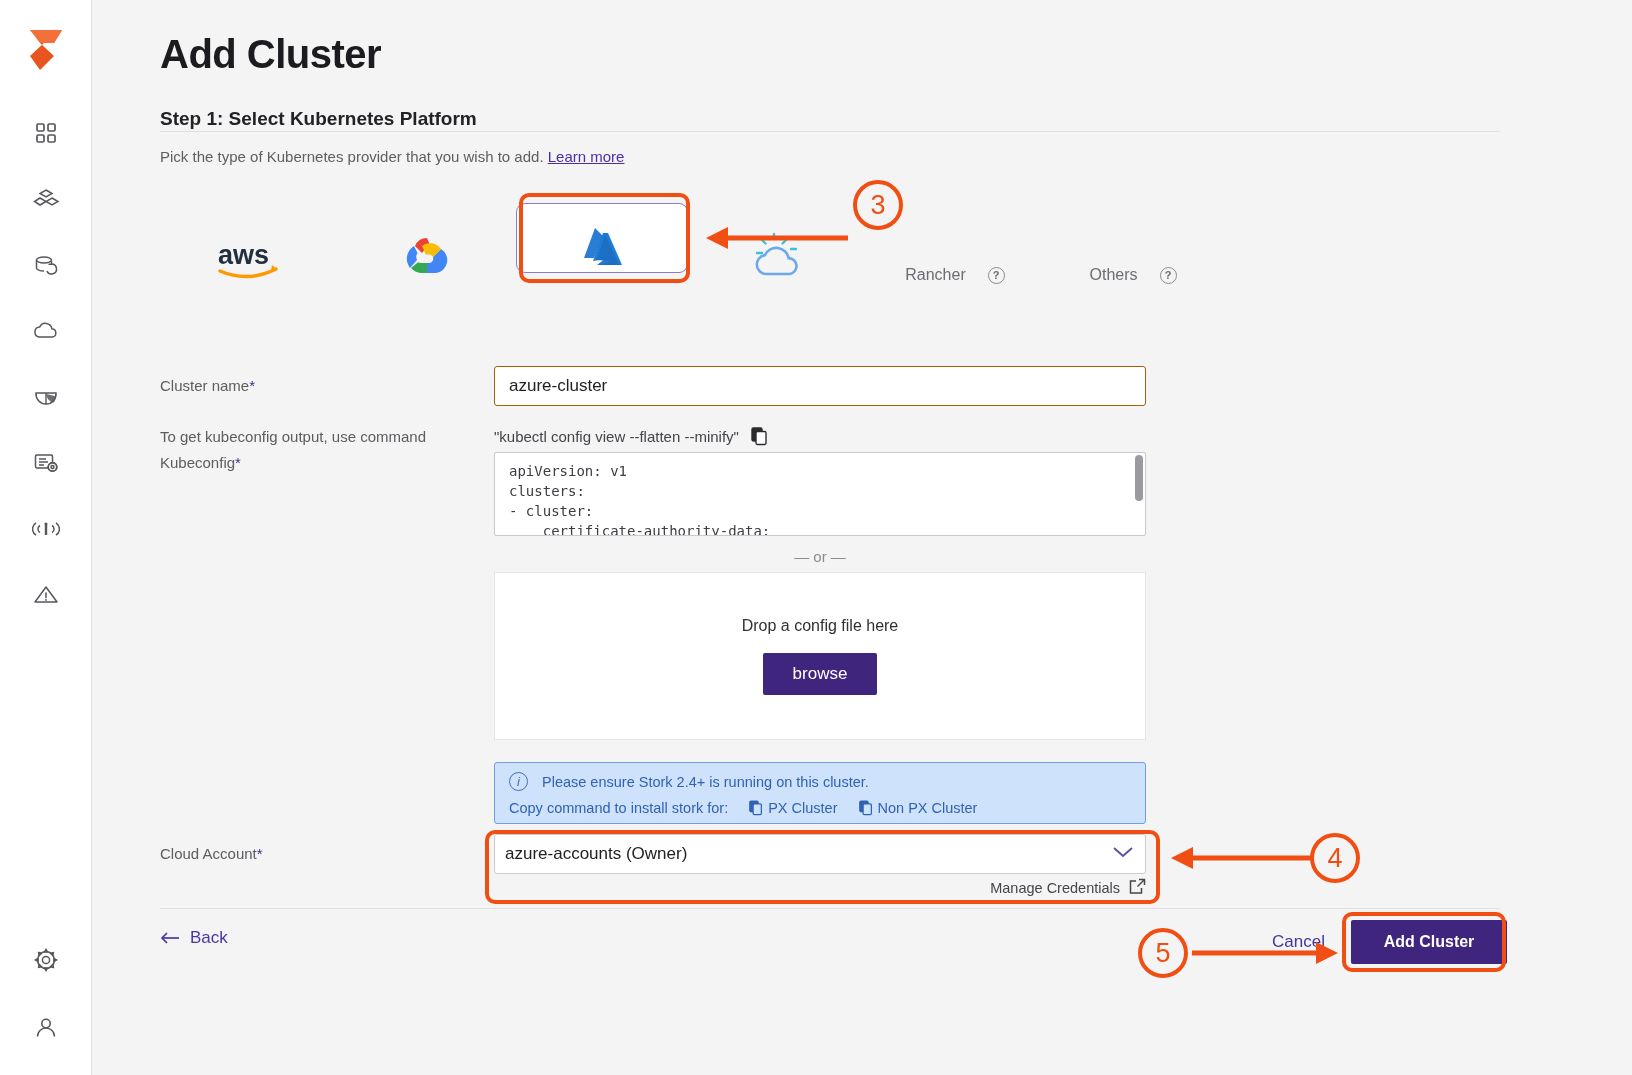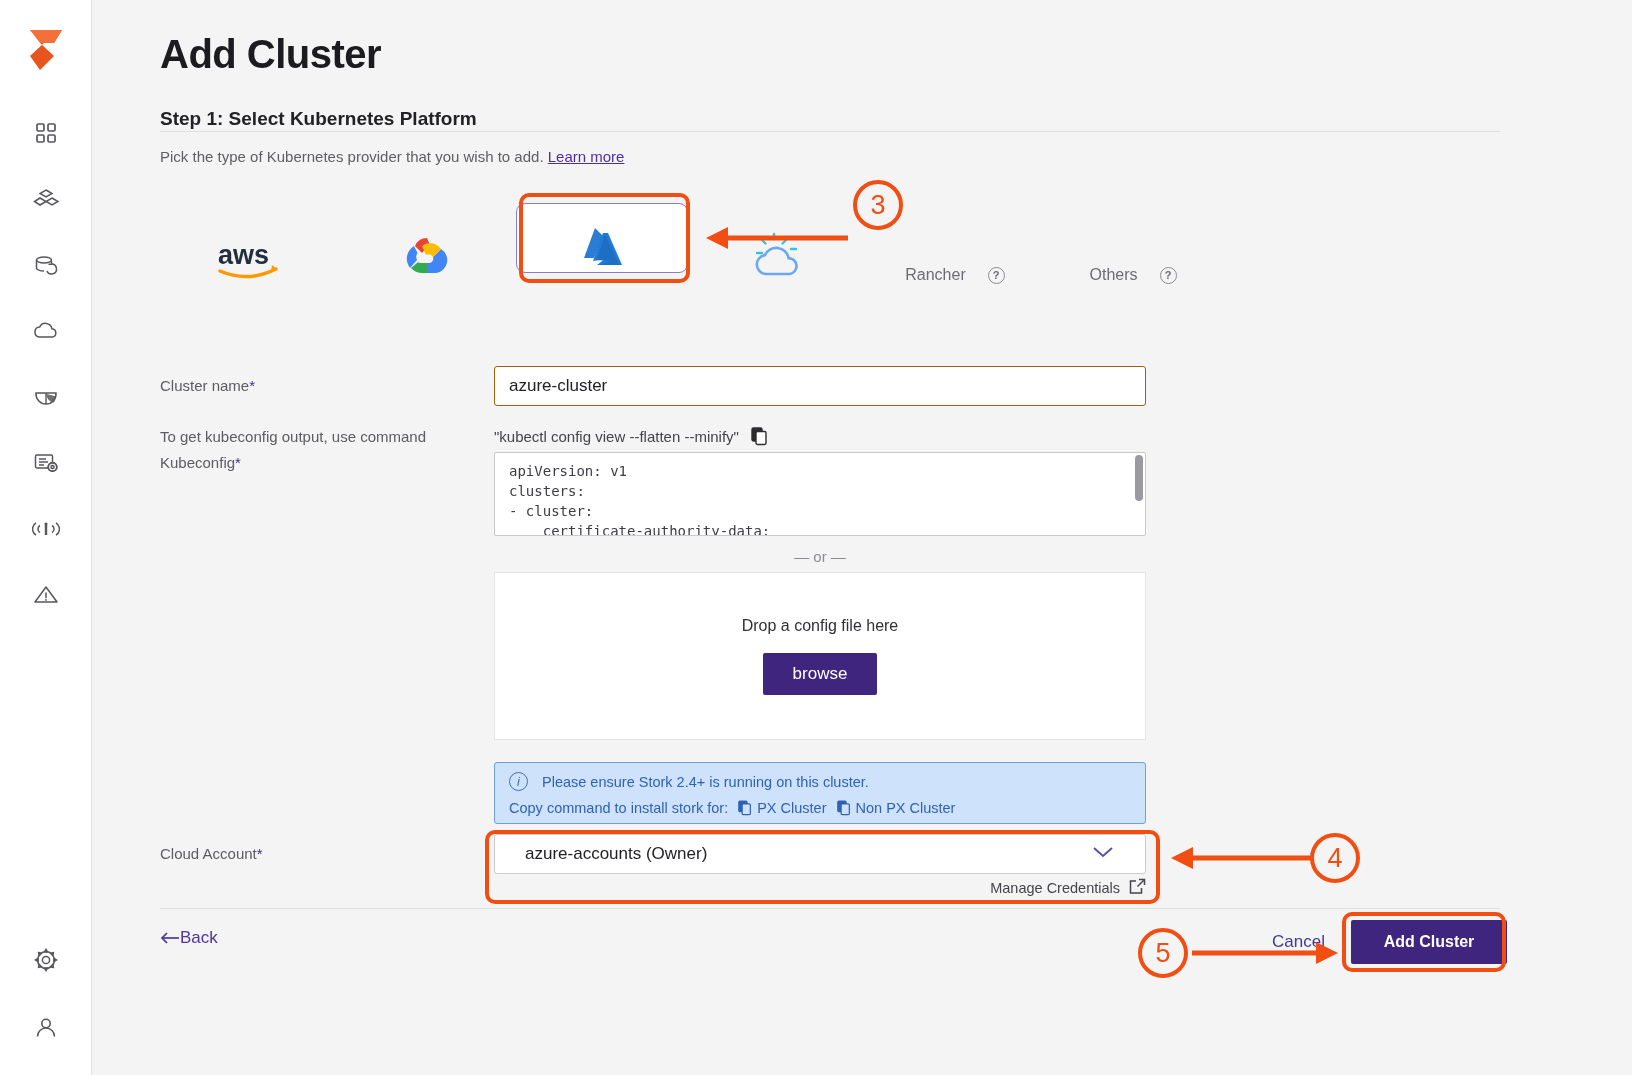--- a/index.html
+++ b/index.html
@@ -125,39 +125,39 @@
     background: #cfe2fb; border: 1px solid #6f9fe0; border-radius: 3px;
     padding: 9px 14px; color: #2f62b5; font-size: 14.5px;
   }
   .info-line1 { display: flex; align-items: center; gap: 14px; }
   .info-circ {
     width: 19px; height: 19px; border: 1.4px solid #3f6fbd; border-radius: 50%;
     display: inline-flex; align-items: center; justify-content: center;
     font-size: 13px; font-style: italic; color: #3f6fbd;
   }
   .info-line2 { display: flex; align-items: center; gap: 7px; margin-top: 9px; }
-  .info-link { display: inline-flex; align-items: center; gap: 5px; cursor: pointer; margin-left: 3px; }
+  .info-link { display: inline-flex; align-items: center; gap: 5px; cursor: pointer; margin-left: 14px; }
 
   .select-box {
     position: absolute; left: 402px; top: 834px; width: 652px; height: 40px;
     background: #fff; border: 1px solid #ccccd0; border-radius: 3px;
     display: flex; align-items: center; justify-content: space-between;
-    padding: 0 30px; font-size: 17px; color: #222226; cursor: pointer;
+    padding: 0 10px; font-size: 17px; color: #222226; cursor: pointer;
   }
   .manage-row {
     position: absolute; left: 402px; top: 878px; width: 652px;
     display: flex; justify-content: flex-end; align-items: center; gap: 9px;
     font-size: 14.5px; color: #45454b; cursor: pointer;
   }
 
   .hr-bottom {
     position: absolute; left: 68px; top: 908px; width: 1340px; height: 1px; background: #e0e0e2;
   }
   .back-btn {
-    position: absolute; left: 68px; top: 928px; display: flex; align-items: center; 
+    position: absolute; left: 68px; top: 928px; display: flex; align-items: center; gap: 10px;
     color: #4f34a3; font-size: 17px; cursor: pointer;
   }
   .cancel-btn {
     position: absolute; left: 1180px; top: 932px; font-size: 17px; color: #41389a; cursor: pointer;
   }
   .add-btn {
     position: absolute; left: 1259px; top: 920px; width: 156px; height: 44px;
     background: #40257f; color: #fff; border: none; border-radius: 2px;
     font-size: 16px; font-weight: bold; cursor: pointer;
     font-family: "Liberation Sans", sans-serif;

